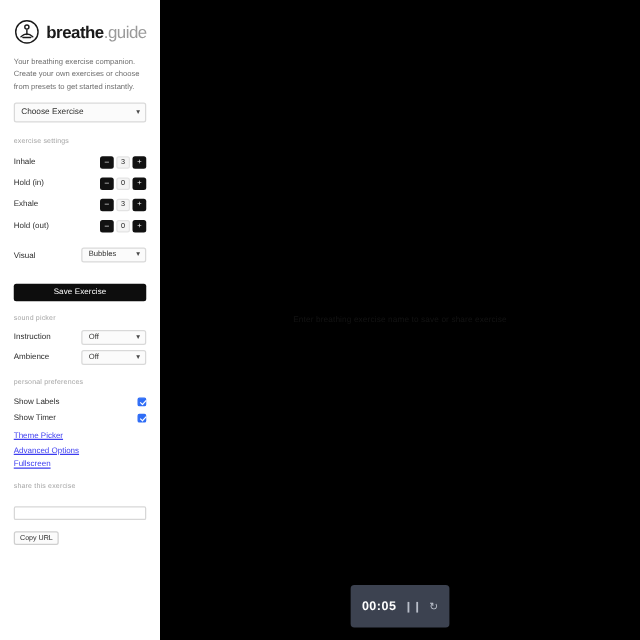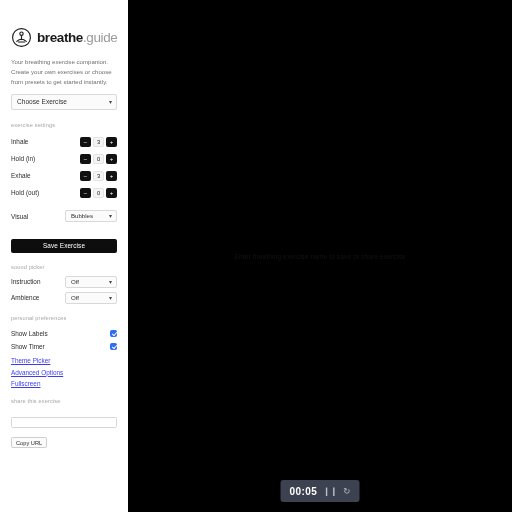--- a/index.html
+++ b/index.html
@@ -25,21 +25,21 @@
     background: #ffffff;
     padding: 9px 11px 8px 11px;
     overflow: hidden;
     flex: 0 0 128px;
   }
 
   .brand {
     display: flex;
     align-items: center;
     gap: 5px;
-    margin: 18px 0 9px 0;
+    margin: 6px 0 9px 0;
   }
   .brand-mark {
     width: 21px; height: 21px;
     flex: 0 0 21px;
     color: #1b1b1b;
   }
   .brand-text {
     font-size: 13.5px;
     letter-spacing: -0.4px;
     line-height: 1;
@@ -245,21 +245,21 @@
     font-size: 6.6px;
     white-space: nowrap;
     letter-spacing: 0.1px;
   }
 
   .timer-bar {
     position: absolute;
     left: 50%;
     transform: translateX(-50%);
     bottom: 10px;
-    height: 22px;
+    height: 34px;
     background: #3c4250;
     border-radius: 3px;
     display: flex;
     align-items: center;
     gap: 6px;
     padding: 0 9px;
   }
   .timer-time {
     color: #ffffff;
     font-size: 10px;

